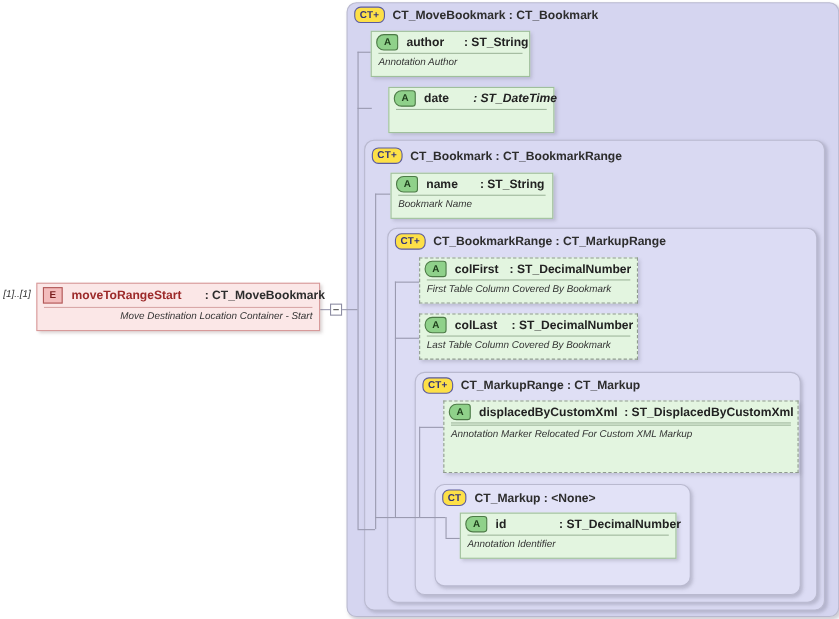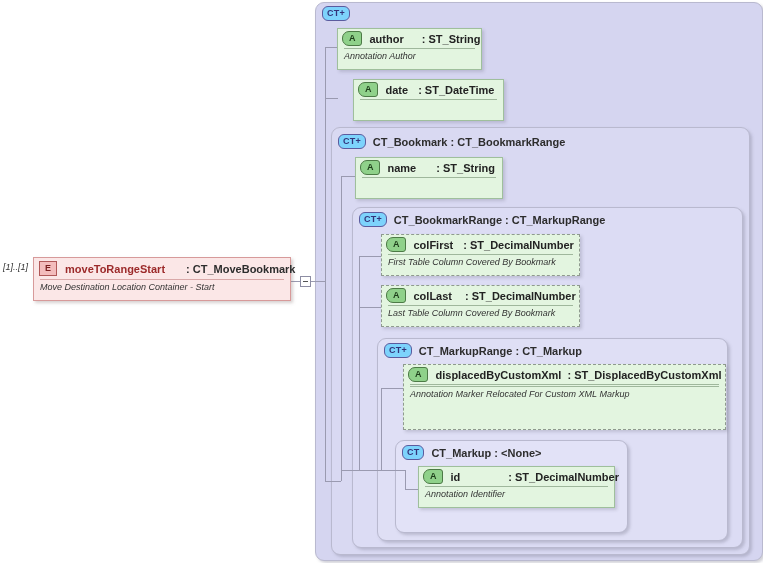--- a/index.html
+++ b/index.html
@@ -26,21 +26,21 @@
   .ctbox.lvl3{background:#dcdcf4;}
   .ctbox.lvl4{background:#dfdff5;}
   .ctbox.lvl5{background:#e2e2f7;}
 
   
   .cthead{position:absolute;display:flex;align-items:center;white-space:nowrap;}
   .badge-ct{
     display:inline-block;
     border:1px solid #5b5b9e;
     border-radius:6px;
-    background:#7dd3fc;
+    background:#fde047;
     color:#33337a;
     font-size:9px;font-weight:bold;
     line-height:11px;
     padding:1px 4px;
     font-family:"Liberation Sans", sans-serif;
     letter-spacing:.2px;
   }
   .cttitle{
     margin-left:7px;
     font-size:11px;
@@ -105,21 +105,21 @@
     border:1px solid #b05858;
     background:#f3bcbc;
     color:#7a1f1f;
     font-size:9px;font-weight:bold;line-height:11px;
     padding:1px 5px;
     margin-right:8px;
   }
   .ename{font-size:11px;font-weight:bold;color:#9c2a2a;}
   .etype{font-size:11px;font-weight:bold;color:#2d2d2d;}
   .esep{border-top:1px solid #d9a8a8;margin:1px 6px 0 6px;}
-  .edesc{font-size:9px;font-style:italic;color:#333;padding:2px 6px 3px 6px;white-space:nowrap;}
+  .edesc{font-size:9px;font-style:italic;color:#333;padding:2px 6px 3px 6px;white-space:nowrap;text-align:right;}
 
   .mult{
     position:absolute;
     font-size:9px;font-style:italic;color:#333;
     white-space:nowrap;
   }
 
   
   .ln{position:absolute;background:#9a9ab0;}
   .ln.h{height:1px;}
@@ -141,20 +141,21 @@
 <div id="stage">
 
   <div class="ctbox lvl1" style="left:315px;top:2px;width:448px;height:559px;"></div>
   <div class="ctbox lvl2" style="left:331px;top:127px;width:419px;height:428px;"></div>
   <div class="ctbox lvl3" style="left:352px;top:207px;width:391px;height:341px;"></div>
   <div class="ctbox lvl4" style="left:377px;top:338px;width:351px;height:203px;"></div>
   <div class="ctbox lvl5" style="left:395px;top:440px;width:233px;height:93px;"></div>
 
   <div class="cthead" style="left:322px;top:6px;">
     <span class="badge-ct">CT+</span>
+    <span class="cttitle">CT_MoveBookmark : CT_Bookmark</span>
   </div>
   <div class="cthead" style="left:338px;top:134px;">
     <span class="badge-ct">CT+</span>
     <span class="cttitle">CT_Bookmark : CT_BookmarkRange</span>
   </div>
   <div class="cthead" style="left:359px;top:212px;">
     <span class="badge-ct">CT+</span>
     <span class="cttitle">CT_BookmarkRange : CT_MarkupRange</span>
   </div>
   <div class="cthead" style="left:384px;top:343px;">
@@ -202,38 +203,39 @@
       </span>
     </div>
     <div class="sep"></div>
     <div class="adesc">Annotation Author</div>
   </div>
 
   <div class="attr" style="left:353px;top:79px;width:151px;height:42px;">
     <div class="arow">
       <span class="badge-a">A</span>
       <span class="aname">date</span>
-      <span class="atype" style="margin-left:10px;">
+      <span class="atype" style="margin-left:22px;font-style:italic;">
         <span>:</span>
         <span>ST_DateTime</span>
       </span>
     </div>
     <div class="sep"></div>
   </div>
 
   <div class="attr" style="left:355px;top:157px;width:148px;height:42px;">
     <div class="arow">
       <span class="badge-a">A</span>
       <span class="aname">name</span>
       <span class="atype" style="margin-left:20px;">
         <span>:</span>
         <span>ST_String</span>
       </span>
     </div>
     <div class="sep"></div>
+    <div class="adesc">Bookmark Name</div>
   </div>
 
   <div class="attr dashed" style="left:381px;top:234px;width:199px;height:42px;">
     <div class="arow">
       <span class="badge-a">A</span>
       <span class="aname">colFirst</span>
       <span class="atype" style="margin-left:10px;">
         <span>:</span>
         <span>ST_DecimalNumber</span>
       </span>

